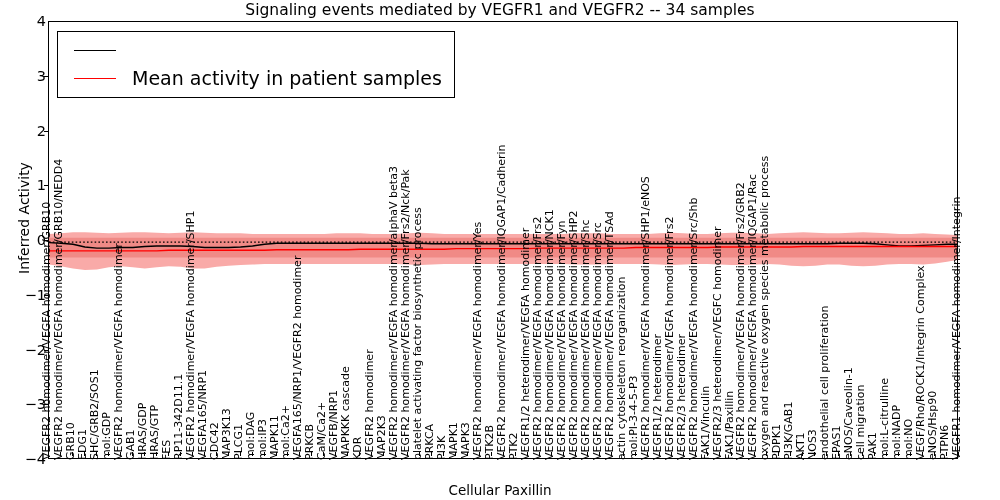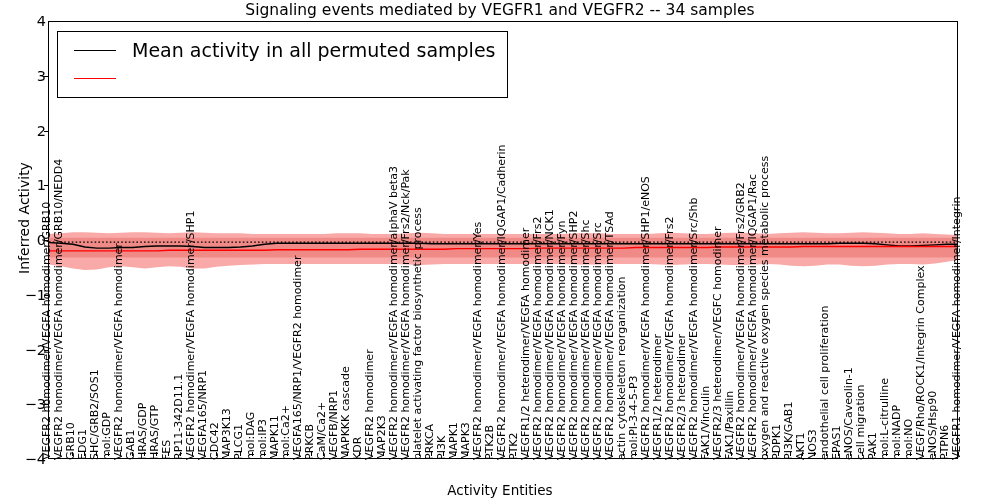--- a/index.html
+++ b/index.html
@@ -323,25 +323,25 @@
       <div class="xtick-mark" style="left: 862.105px;"></div>
       <div class="xtick-label" style="left: 878.079px;">VEGF/Rho/ROCK1/Integrin Complex</div>
       <div class="xtick-mark" style="left: 874.079px;"></div>
       <div class="xtick-label" style="left: 890.053px;">eNOS/Hsp90</div>
       <div class="xtick-mark" style="left: 886.053px;"></div>
       <div class="xtick-label" style="left: 902.026px;">PTPN6</div>
       <div class="xtick-mark" style="left: 898.026px;"></div>
       <div class="xtick-label" style="left: 914px;">VEGFR1 homodimer/VEGFA homodimer/Integrin</div>
       <div class="xtick-mark" style="left: 910px;"></div>
     </div>
-  <div id="xlabel">Activity Entities</div>
+  <div id="xlabel">Cellular Paxillin</div>
 
   <div id="legend">
       <div class="legend-row">
         <span class="legend-swatch" style="border-top-color: rgb(0, 0, 0);"></span>
-        <span class="legend-text">Mean activity in all permuted samples</span>
       </div>
       <div class="legend-row">
         <span class="legend-swatch" style="border-top-color: rgb(255, 0, 0);"></span>
+        <span class="legend-text">Mean activity in patient samples</span>
       </div>
     </div>
 
 </div>
 
 </body></html>

